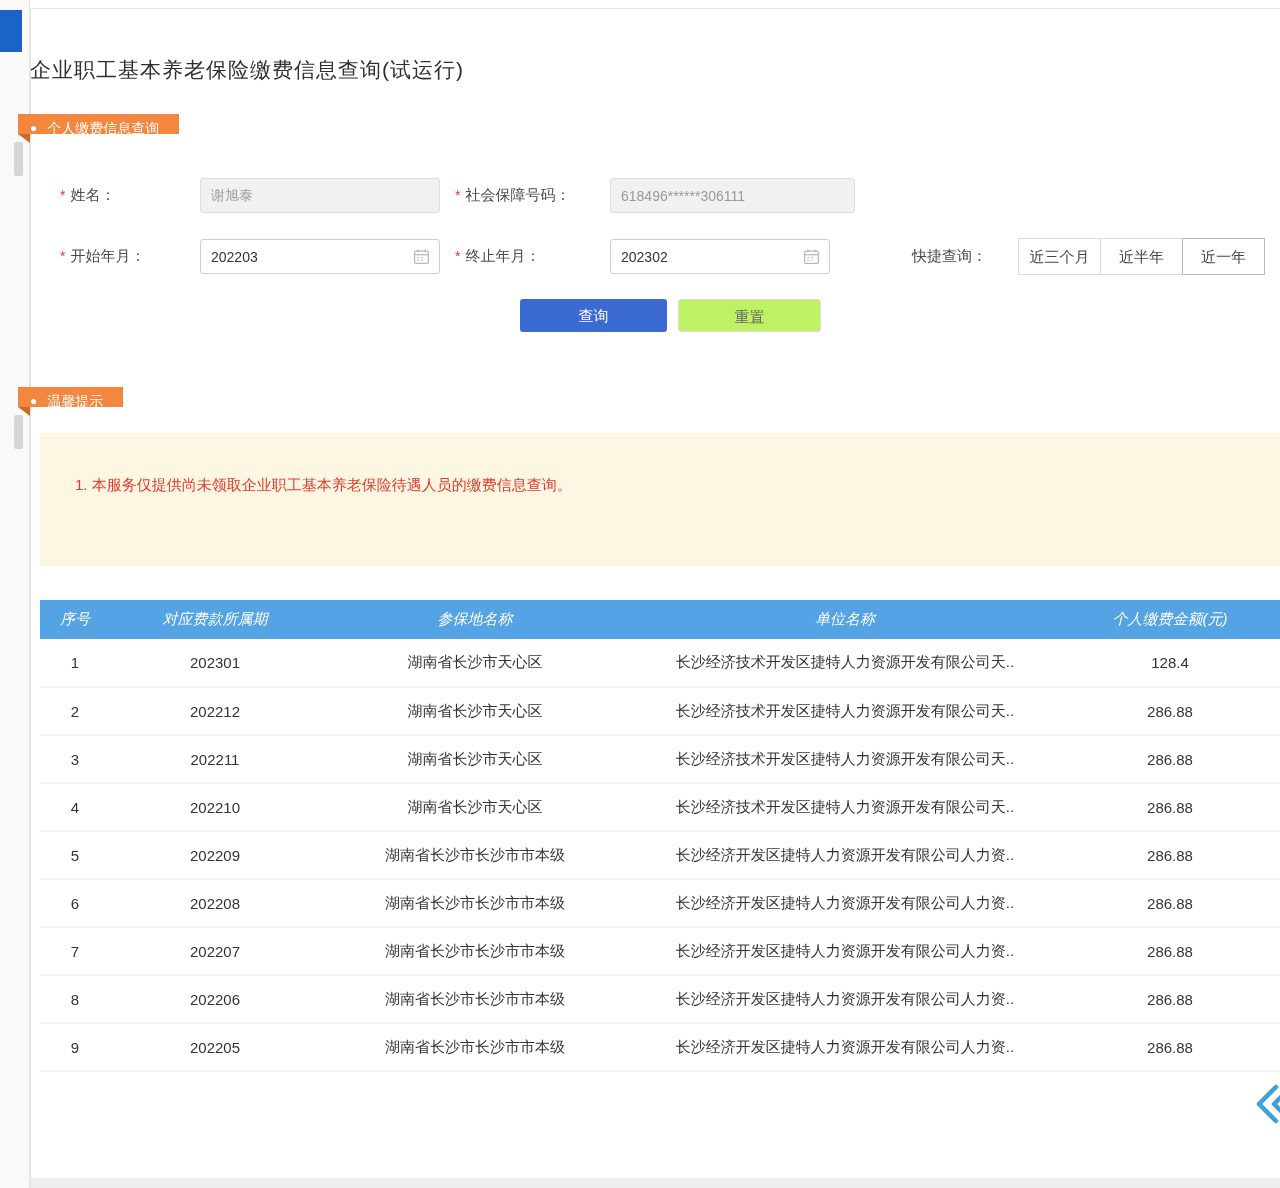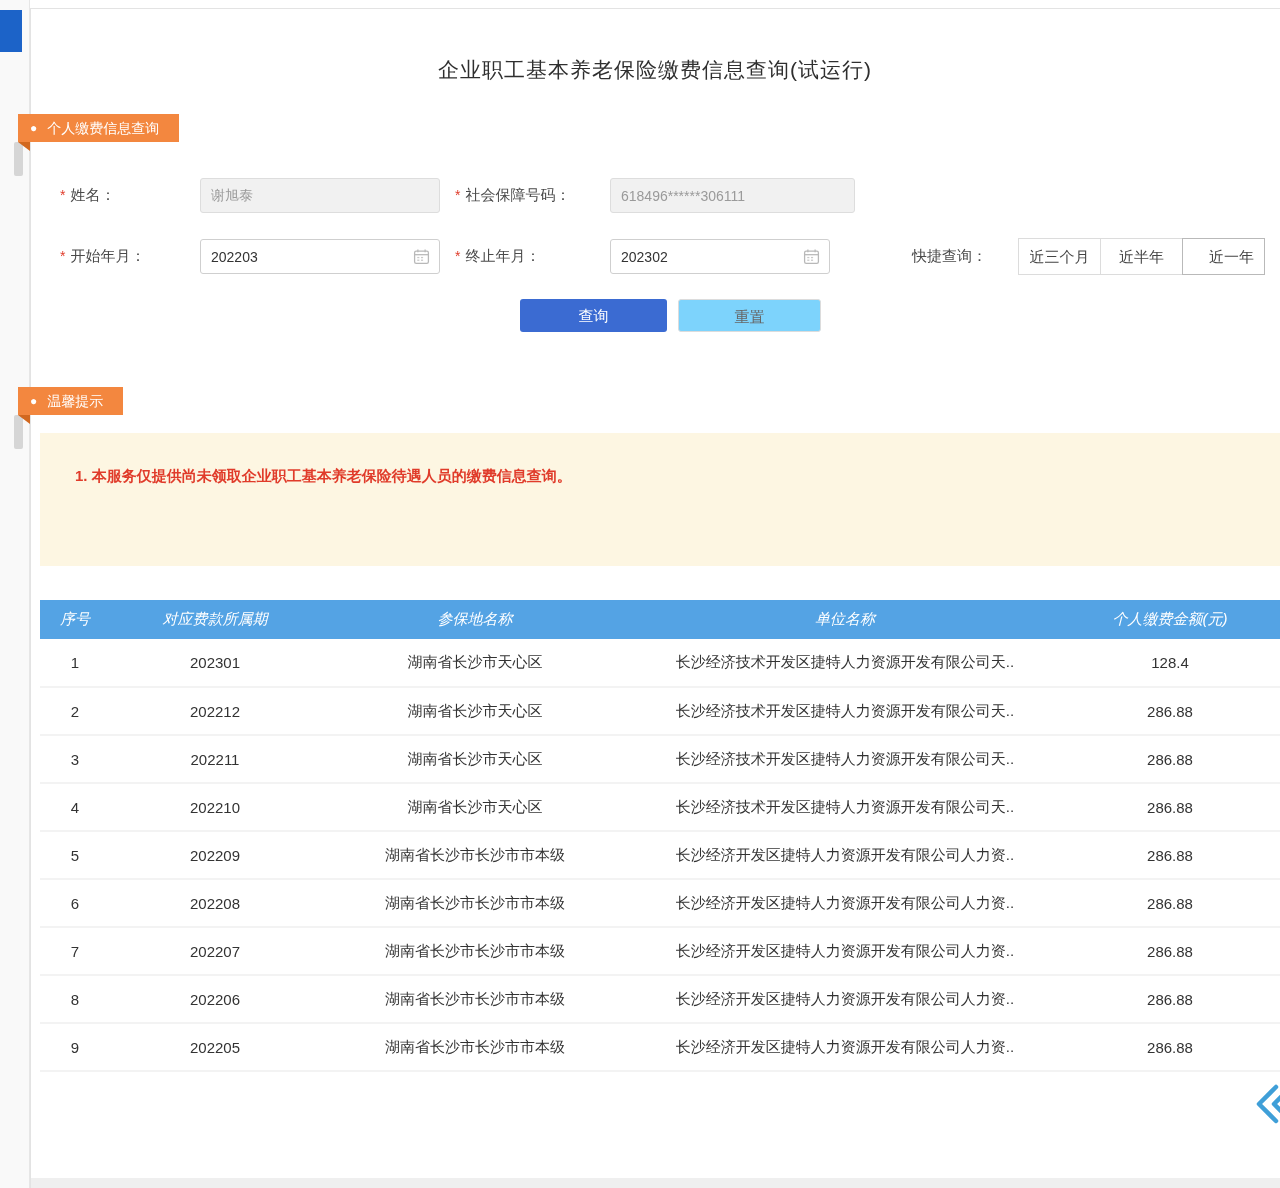--- a/index.html
+++ b/index.html
@@ -10,24 +10,24 @@
   
   .left-rail { position:absolute; left:0; top:0; width:30px; height:1188px; background:#f9f9f9; border-right:1px solid #e6e6e6; }
   .blue-tab { position:absolute; left:0; top:10px; width:22px; height:42px; background:#1c63c8; }
   .rail-thumb { position:absolute; left:14px; width:9px; height:34px; background:#d6d6d6; border-radius:2px; }
   .rail-thumb.t1 { top:142px; } .rail-thumb.t2 { top:415px; }
 
   
   .panel { position:absolute; left:30px; top:8px; right:0; bottom:0; background:#fff; border-left:1px solid #e3e3e3; border-top:1px solid #e3e3e3; }
   .footer-bar { position:absolute; left:31px; top:1178px; right:0; height:10px; background:#efefef; }
 
-  .page-title { position:absolute; left:30px; right:0; top:56px; text-align:center; font-size:21px; color:#2f2f2f; letter-spacing:1px; }
-
-  
-  .ribbon { position:absolute; left:18px; height:28px; line-height:28px; background:#f3873f; color:#fff; font-size:14px; padding:0 20px 12px 12px; }
+  .page-title { position:absolute; left:30px; right:0; top:56px; text-align:left; font-size:21px; color:#2f2f2f; letter-spacing:1px; }
+
+  
+  .ribbon { position:absolute; left:18px; height:20px; line-height:28px; background:#f3873f; color:#fff; font-size:14px; padding:0 20px 12px 12px; }
   .ribbon .dot { display:inline-block; margin-right:10px; font-size:12px; vertical-align:1px; }
   .ribbon .fold { position:absolute; left:0; bottom:-9px; width:0; height:0; border-top:9px solid #d2681f; border-left:12px solid transparent; }
   .ribbon.r1 { top:114px; } .ribbon.r2 { top:387px; }
 
   
   .f-label { position:absolute; font-size:15px; color:#4a4a4a; }
   .req { color:#e03b2a; margin-right:5px; font-size:14px; }
   .f-input { position:absolute; height:35px; border:1px solid #cfcfcf; border-radius:3px; background:#fff; font-size:14px; color:#333; display:flex; align-items:center; padding:4px 10px; }
   .f-input.disabled { background:#f1f1f1; border-color:#ddd; color:#9a9a9a; }
   .f-input .cal { position:absolute; right:9px; top:8px; }
@@ -38,30 +38,30 @@
   .in-ssn    { left:610px; width:245px; top:178px; }
   .lbl-start { left:60px;  width:132px; top:247px; }
   .in-start  { left:200px; width:240px; top:239px; }
   .lbl-end   { left:455px; width:150px; top:247px; }
   .in-end    { left:610px; width:220px; top:239px; }
   .lbl-quick { left:912px; width:98px;  top:247px; }
 
   .quick-group { position:absolute; left:1018px; top:238px; display:flex; }
   .quick-btn { min-width:83px; height:37px; line-height:35px; text-align:center; background:#fff; border:1px solid #dcdcdc; font-size:15px; color:#444; padding:0 10px; margin-left:-1px; cursor:pointer; }
   .quick-btn.first { margin-left:0; }
-  .quick-btn.active { border-color:#b9b9b9; position:relative; z-index:1;text-align:right; }
+  .quick-btn.active { border-color:#b9b9b9; position:relative; z-index:1; }
 
   .btn { position:absolute; top:299px; height:33px; border-radius:3px; font-size:15px; text-align:center; line-height:33px; cursor:pointer; }
   .btn-query { left:520px; width:147px; background:#3b6bd2; color:#fff; }
-  .btn-reset { left:678px; width:143px; background:#7dd3fc; color:#666; border:1px solid #dcdcdc; }
+  .btn-reset { left:678px; width:143px; background:#bef264; color:#666; border:1px solid #dcdcdc; }
 
   
   .tips-box { position:absolute; left:40px; top:433px; width:1240px; height:133px; background:#fdf6e2; }
   .tips-line { margin-left:35px; font-size:15px; color:#e03b2a; line-height:26px; }
-  .tips-line.l1 { margin-top:30px;font-weight:bold; }
+  .tips-line.l1 { margin-top:39px; }
 
   
   .grid { position:absolute; left:40px; top:600px; width:1240px; border-collapse:collapse; table-layout:fixed; }
   .grid th { background:#54a3e4; color:#fff; font-weight:normal; font-size:15px; height:39px;font-style:italic; }
   .grid td { background:#fff; color:#333; font-size:15px; height:48px; text-align:center; border-bottom:2px solid #f3f3f3; overflow:hidden; white-space:nowrap; text-overflow:ellipsis; }
   .grid col.c0 { width:70px; } .grid col.c1 { width:210px; } .grid col.c2 { width:310px; }
   .grid col.c3 { width:430px; } .grid col.c4 { width:220px; }
 
   .chevron { position:absolute; left:1252px; top:1082px; }
 </style>

